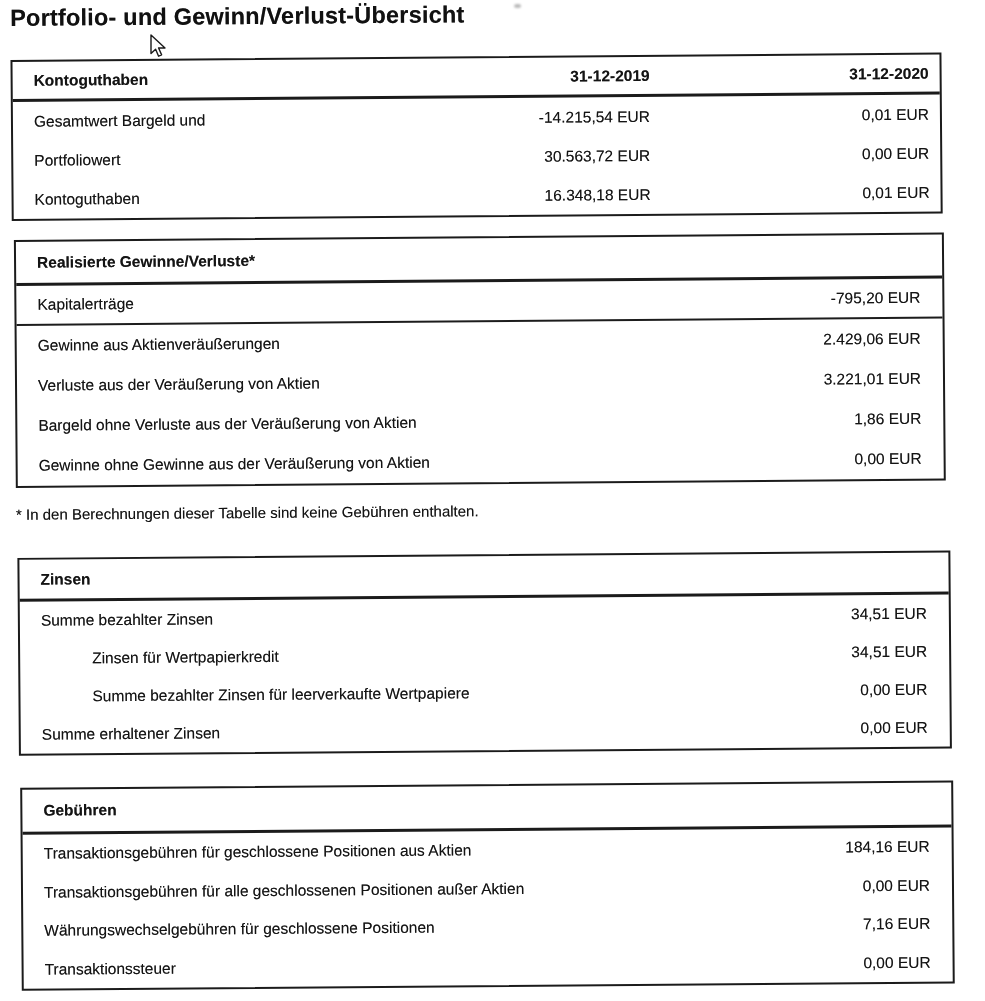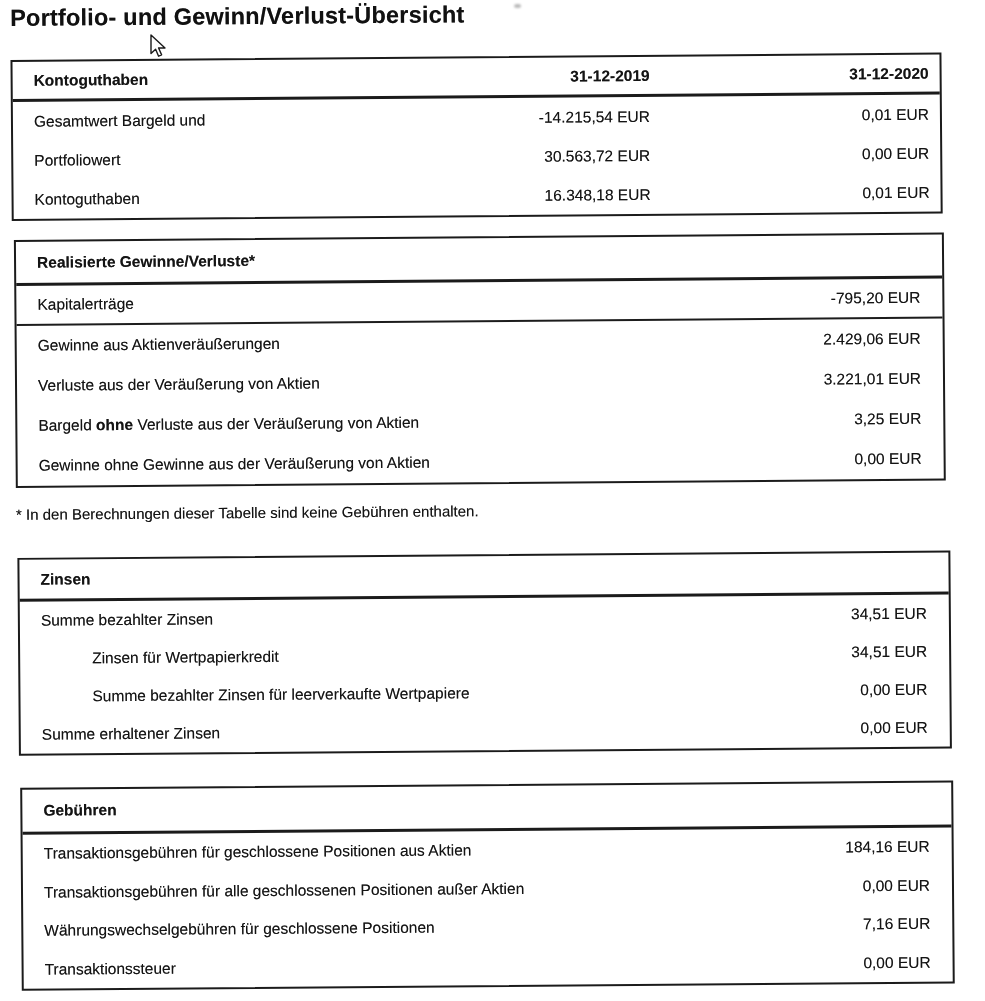--- a/index.html
+++ b/index.html
@@ -29,21 +29,21 @@
     font-weight:bold;box-sizing:border-box;
   }
   .tbl-head .h-label{padding-left:21px;}
   .row{display:flex;align-items:center;box-sizing:border-box;}
   .row .label{flex:1;padding-left:21px;}
   .row .label.indent{padding-left:72px;}
   .c2019{width:200px;text-align:right;}
   .c2020{width:279px;text-align:right;padding-right:11px;}
   .val{padding-right:22px;white-space:nowrap;}
   .sep-bottom{border-bottom:2px solid #1c1c1c;}
-  .bold-inline{font-weight:bold;}
+  .bold-inline{font-weight:normal;}
   .footnote{
     position:absolute;left:12px;top:506px;font-size:15px;color:#141414;
   }
   
   #t-konto{left:10px;top:60px;width:931px;}
   #t-konto .tbl-head{height:40px;}
   #t-konto .row{height:39px;}
   #t-real{left:12px;top:240px;width:930px;}
   #t-real .tbl-head{height:44px;}
   #t-real .row{height:40px;}
@@ -109,21 +109,21 @@
     <div class="row">
       <div class="label">Gewinne aus Aktienveräußerungen</div>
       <div class="val">2.429,06 EUR</div>
     </div>
     <div class="row">
       <div class="label">Verluste aus der Veräußerung von Aktien</div>
       <div class="val">3.221,01 EUR</div>
     </div>
     <div class="row">
       <div class="label"><span>Bargeld </span><span class="bold-inline">ohne</span><span> Verluste aus der Veräußerung von Aktien</span></div>
-      <div class="val">3,25 EUR</div>
+      <div class="val">1,86 EUR</div>
     </div>
     <div class="row">
       <div class="label">Gewinne ohne Gewinne aus der Veräußerung von Aktien</div>
       <div class="val">0,00 EUR</div>
     </div>
   </div>
 
   <div class="footnote">* In den Berechnungen dieser Tabelle sind keine Gebühren enthalten.</div>
 
   <div class="tbl" id="t-zins">

